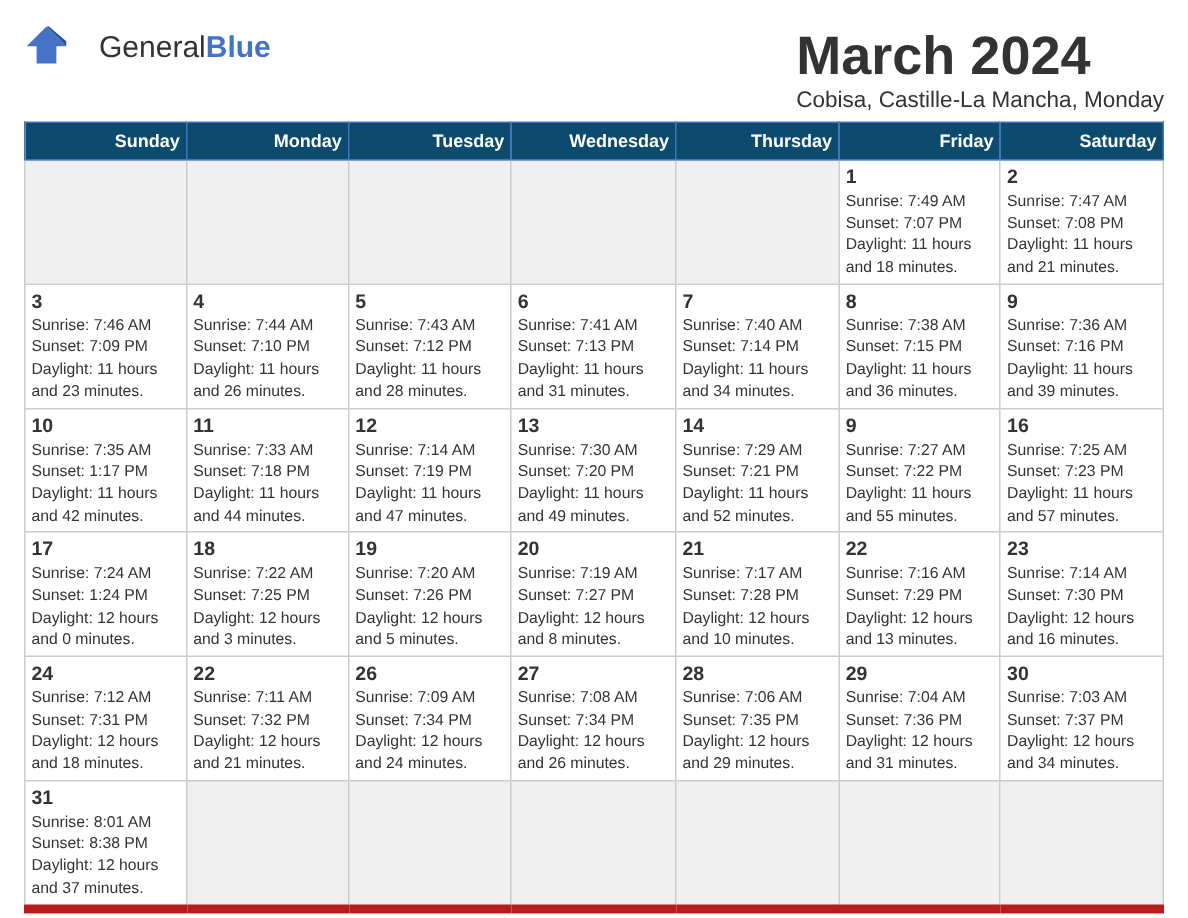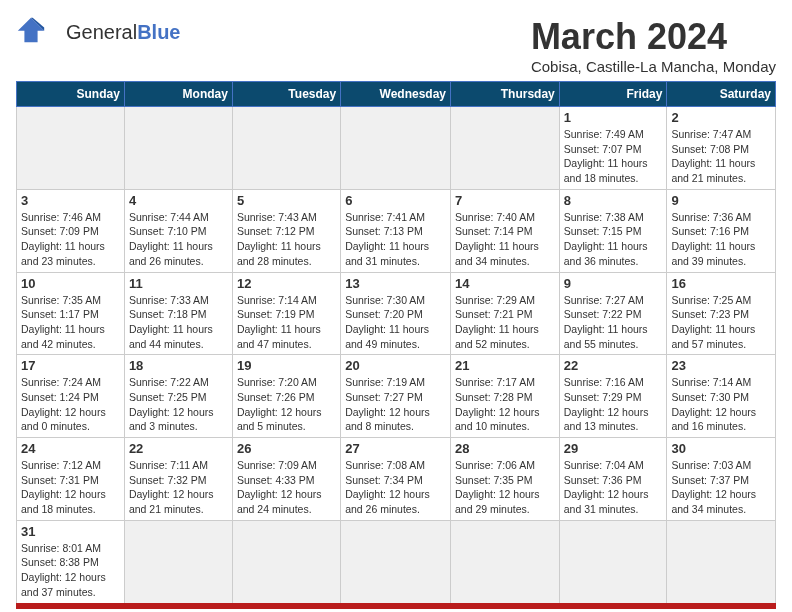--- a/index.html
+++ b/index.html
@@ -269,21 +269,21 @@
         </td>
         <td>
           <div class="day-number">22</div>
           <div class="day-info">Sunrise: 7:11 AM
 Sunset: 7:32 PM
 Daylight: 12 hours and 21 minutes.</div>
         </td>
         <td>
           <div class="day-number">26</div>
           <div class="day-info">Sunrise: 7:09 AM
-Sunset: 4:33 PM
+Sunset: 7:34 PM
 Daylight: 12 hours and 24 minutes.</div>
         </td>
         <td>
           <div class="day-number">27</div>
           <div class="day-info">Sunrise: 7:08 AM
 Sunset: 7:34 PM
 Daylight: 12 hours and 26 minutes.</div>
         </td>
         <td>
           <div class="day-number">28</div>

